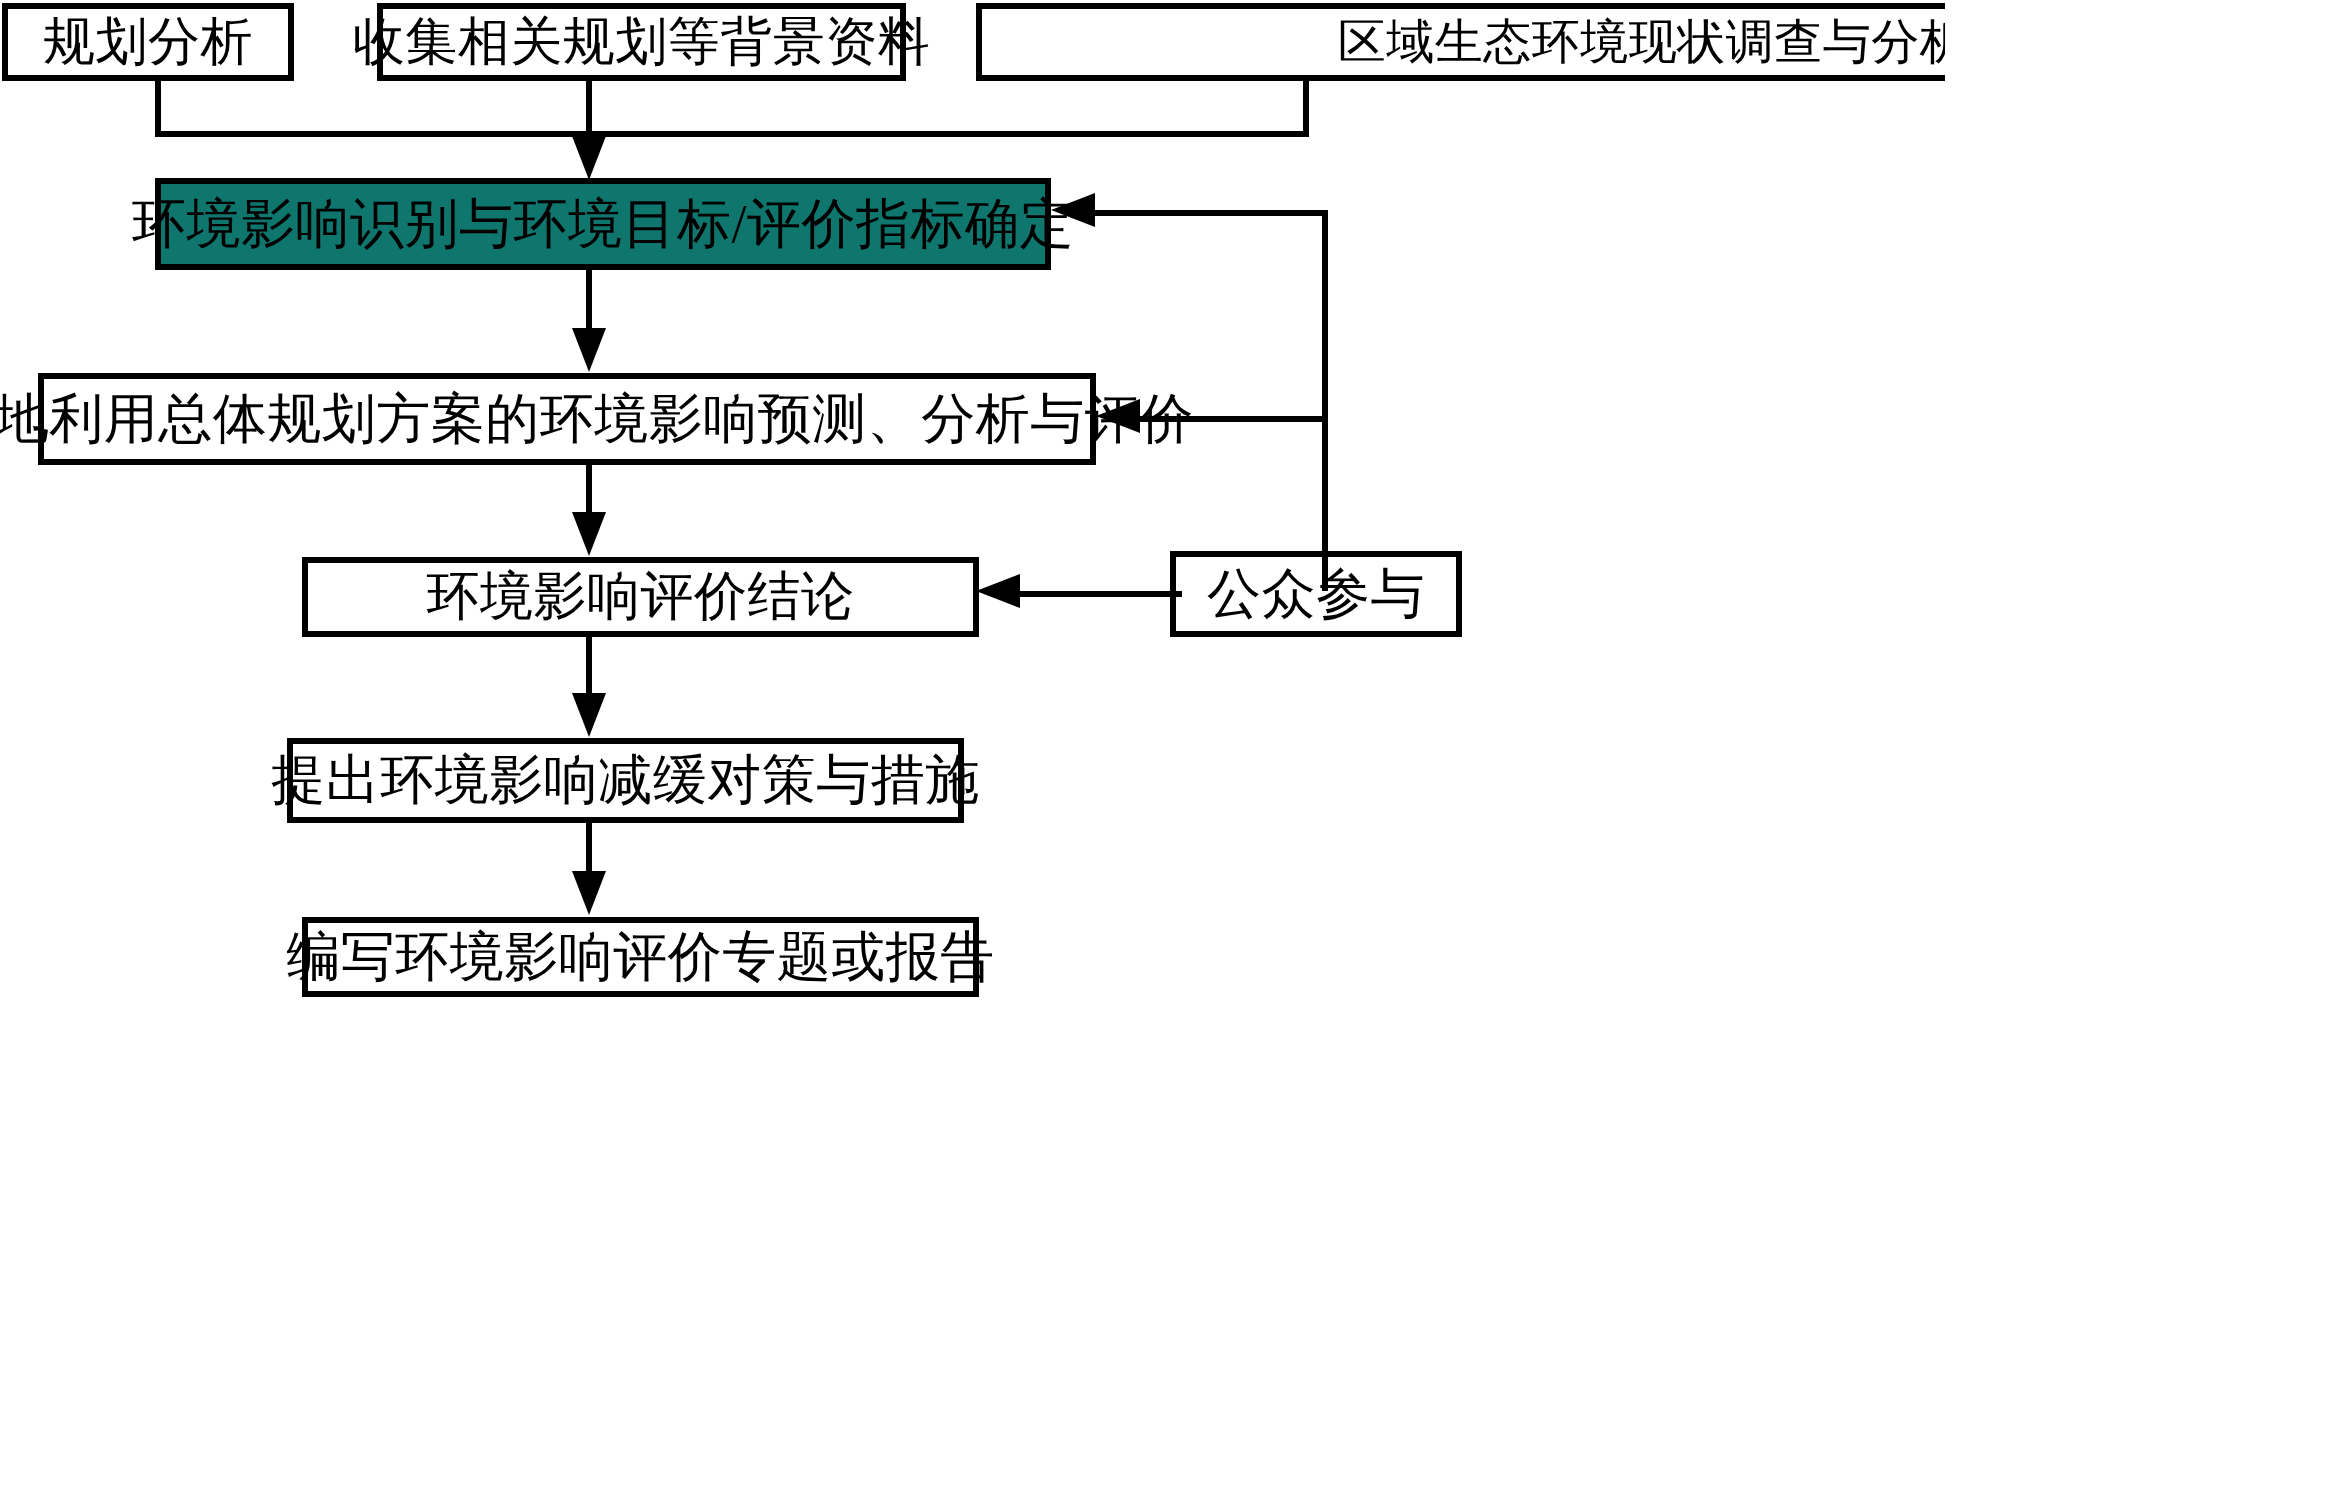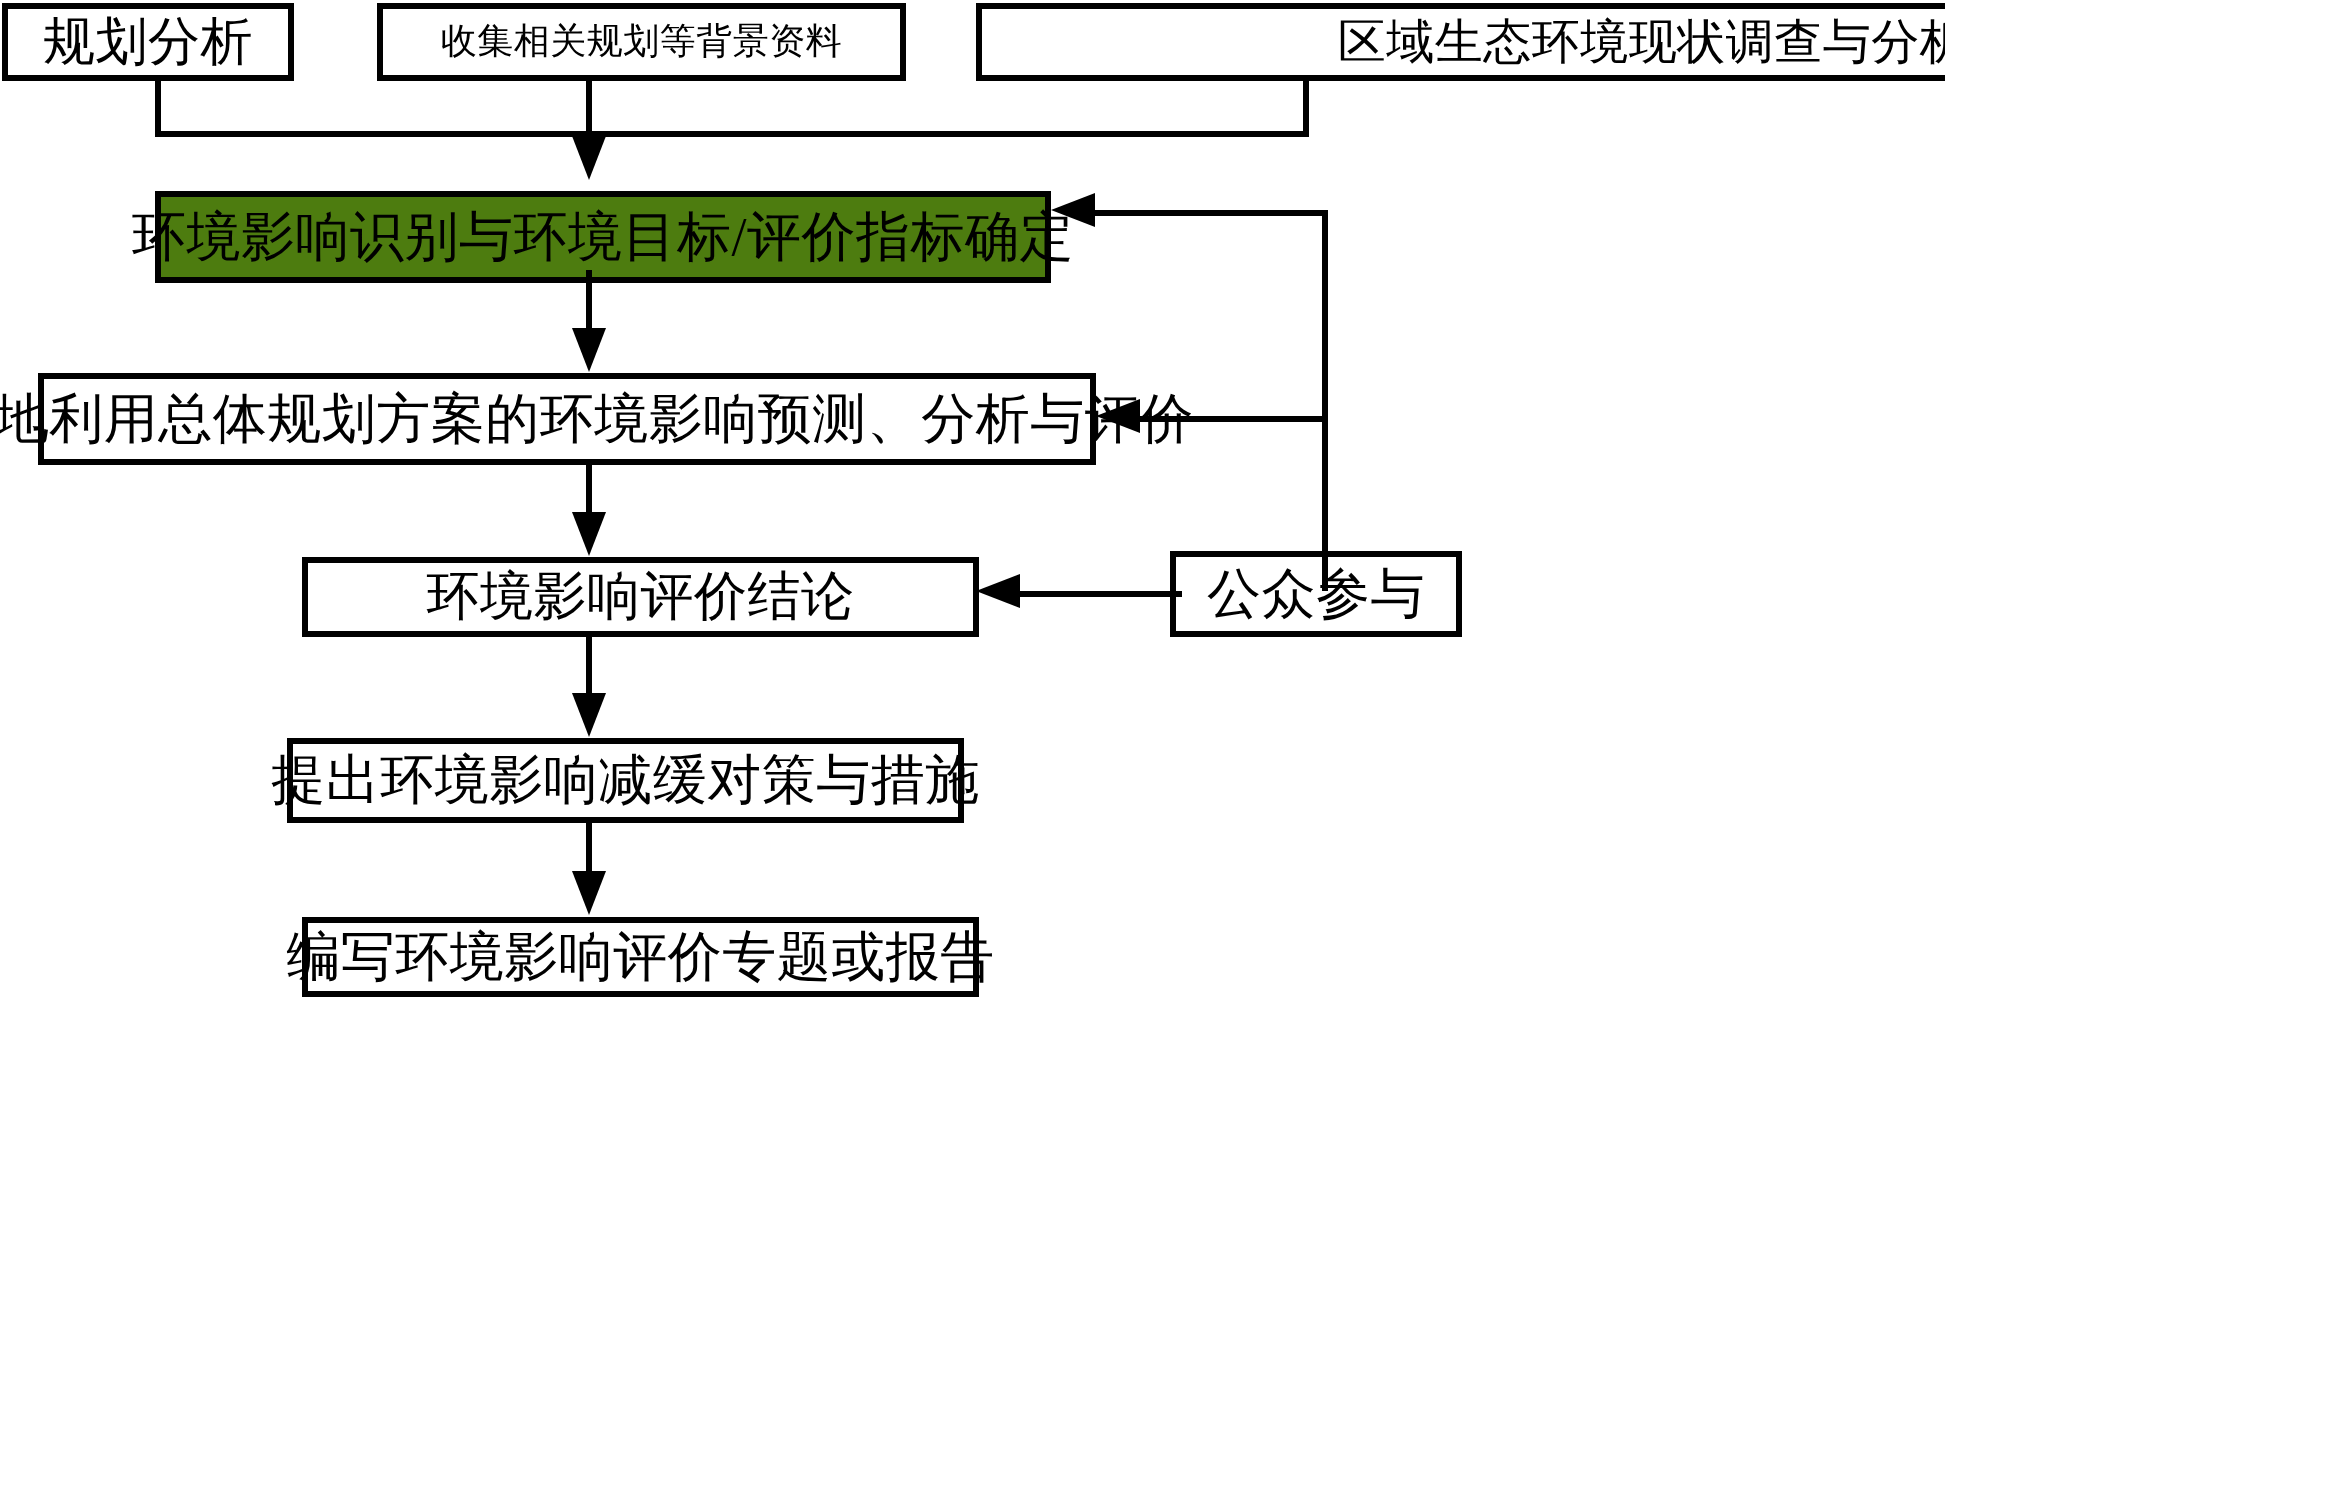--- a/index.html
+++ b/index.html
@@ -66,29 +66,29 @@
 </style>
 </head>
 <body>
 
 <div id="canvas">
 
   <div class="node" id="n-planning-analysis" style="left: 2px; top: 3px; width: 292px; height: 78px; font-size: 52px; border-color: rgb(0, 0, 0); background: rgb(255, 255, 255); color: rgb(0, 0, 0);">
     <span class="node-label">规划分析</span>
   </div>
 
-  <div class="node" id="n-collect-background" style="left: 377px; top: 3px; width: 529px; height: 78px; font-size: 36px; border-color: rgb(0, 0, 0); background: rgb(255, 255, 255); color: rgb(0, 0, 0);">
+  <div class="node" id="n-collect-background" style="left: 377px; top: 3px; width: 529px; height: 78px; font-size: 52px; border-color: rgb(0, 0, 0); background: rgb(255, 255, 255); color: rgb(0, 0, 0);">
     <span class="node-label">收集相关规划等背景资料</span>
   </div>
 
   <div class="node" id="n-regional-survey" style="left: 976px; top: 3px; width: 1354px; height: 78px; font-size: 48px; border-color: rgb(0, 0, 0); background: rgb(255, 255, 255); color: rgb(0, 0, 0);">
     <span class="node-label">区域生态环境现状调查与分析</span>
   </div>
 
-  <div class="node" id="n-impact-identification" style="left: 155px; top: 178px; width: 896px; height: 92px; font-size: 54px; border-color: rgb(0, 0, 0); background: #4d7c0f; color: rgb(0, 0, 0); margin-top: 13px;">
+  <div class="node" id="n-impact-identification" style="left: 155px; top: 178px; width: 896px; height: 92px; font-size: 54px; border-color: rgb(0, 0, 0); background: #0f766e; color: rgb(0, 0, 0);">
     <span class="node-label">环境影响识别与环境目标/评价指标确定</span>
   </div>
 
   <div class="node" id="n-impact-prediction" style="left: 38px; top: 373px; width: 1058px; height: 92px; font-size: 54px; border-color: rgb(0, 0, 0); background: rgb(255, 255, 255); color: rgb(0, 0, 0);">
     <span class="node-label">土地利用总体规划方案的环境影响预测、分析与评价</span>
   </div>
 
   <div class="node" id="n-eia-conclusion" style="left: 302px; top: 557px; width: 677px; height: 80px; font-size: 53px; border-color: rgb(0, 0, 0); background: rgb(255, 255, 255); color: rgb(0, 0, 0);">
     <span class="node-label">环境影响评价结论</span>
   </div>

